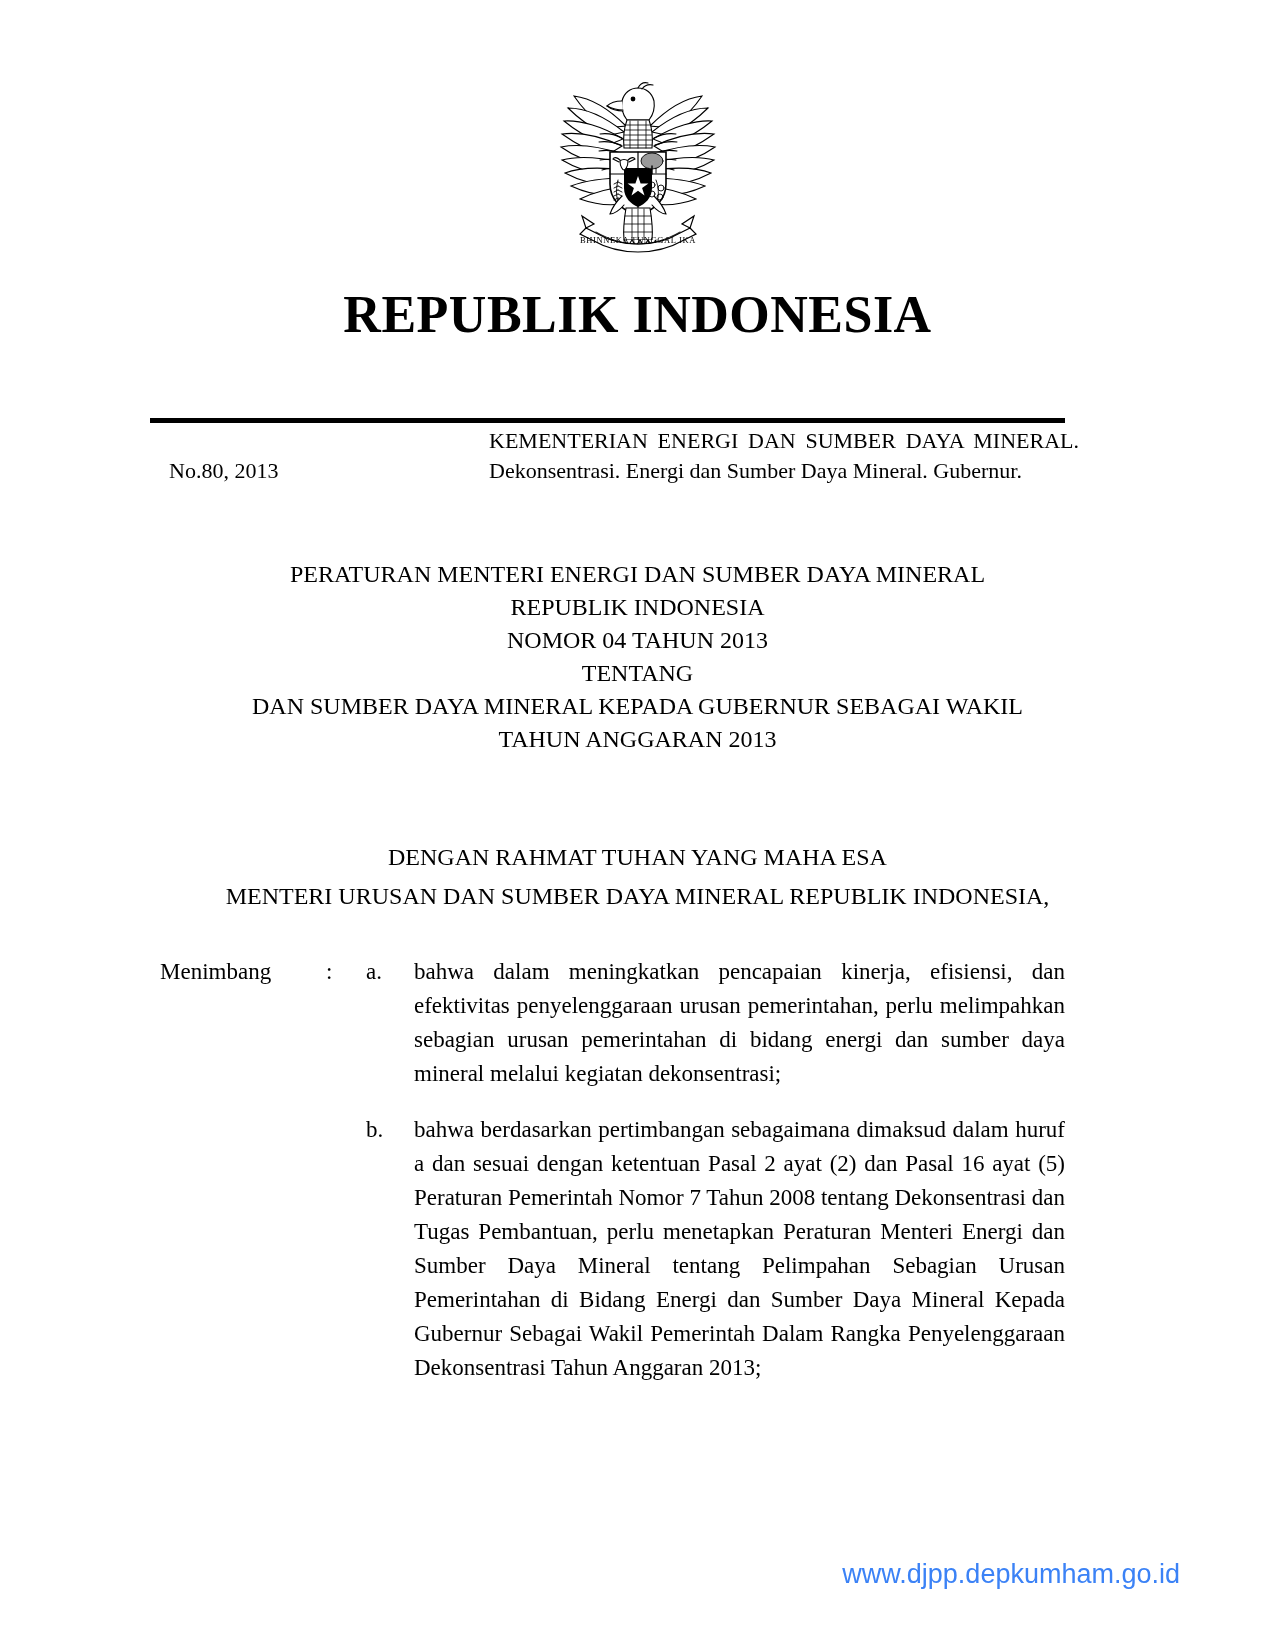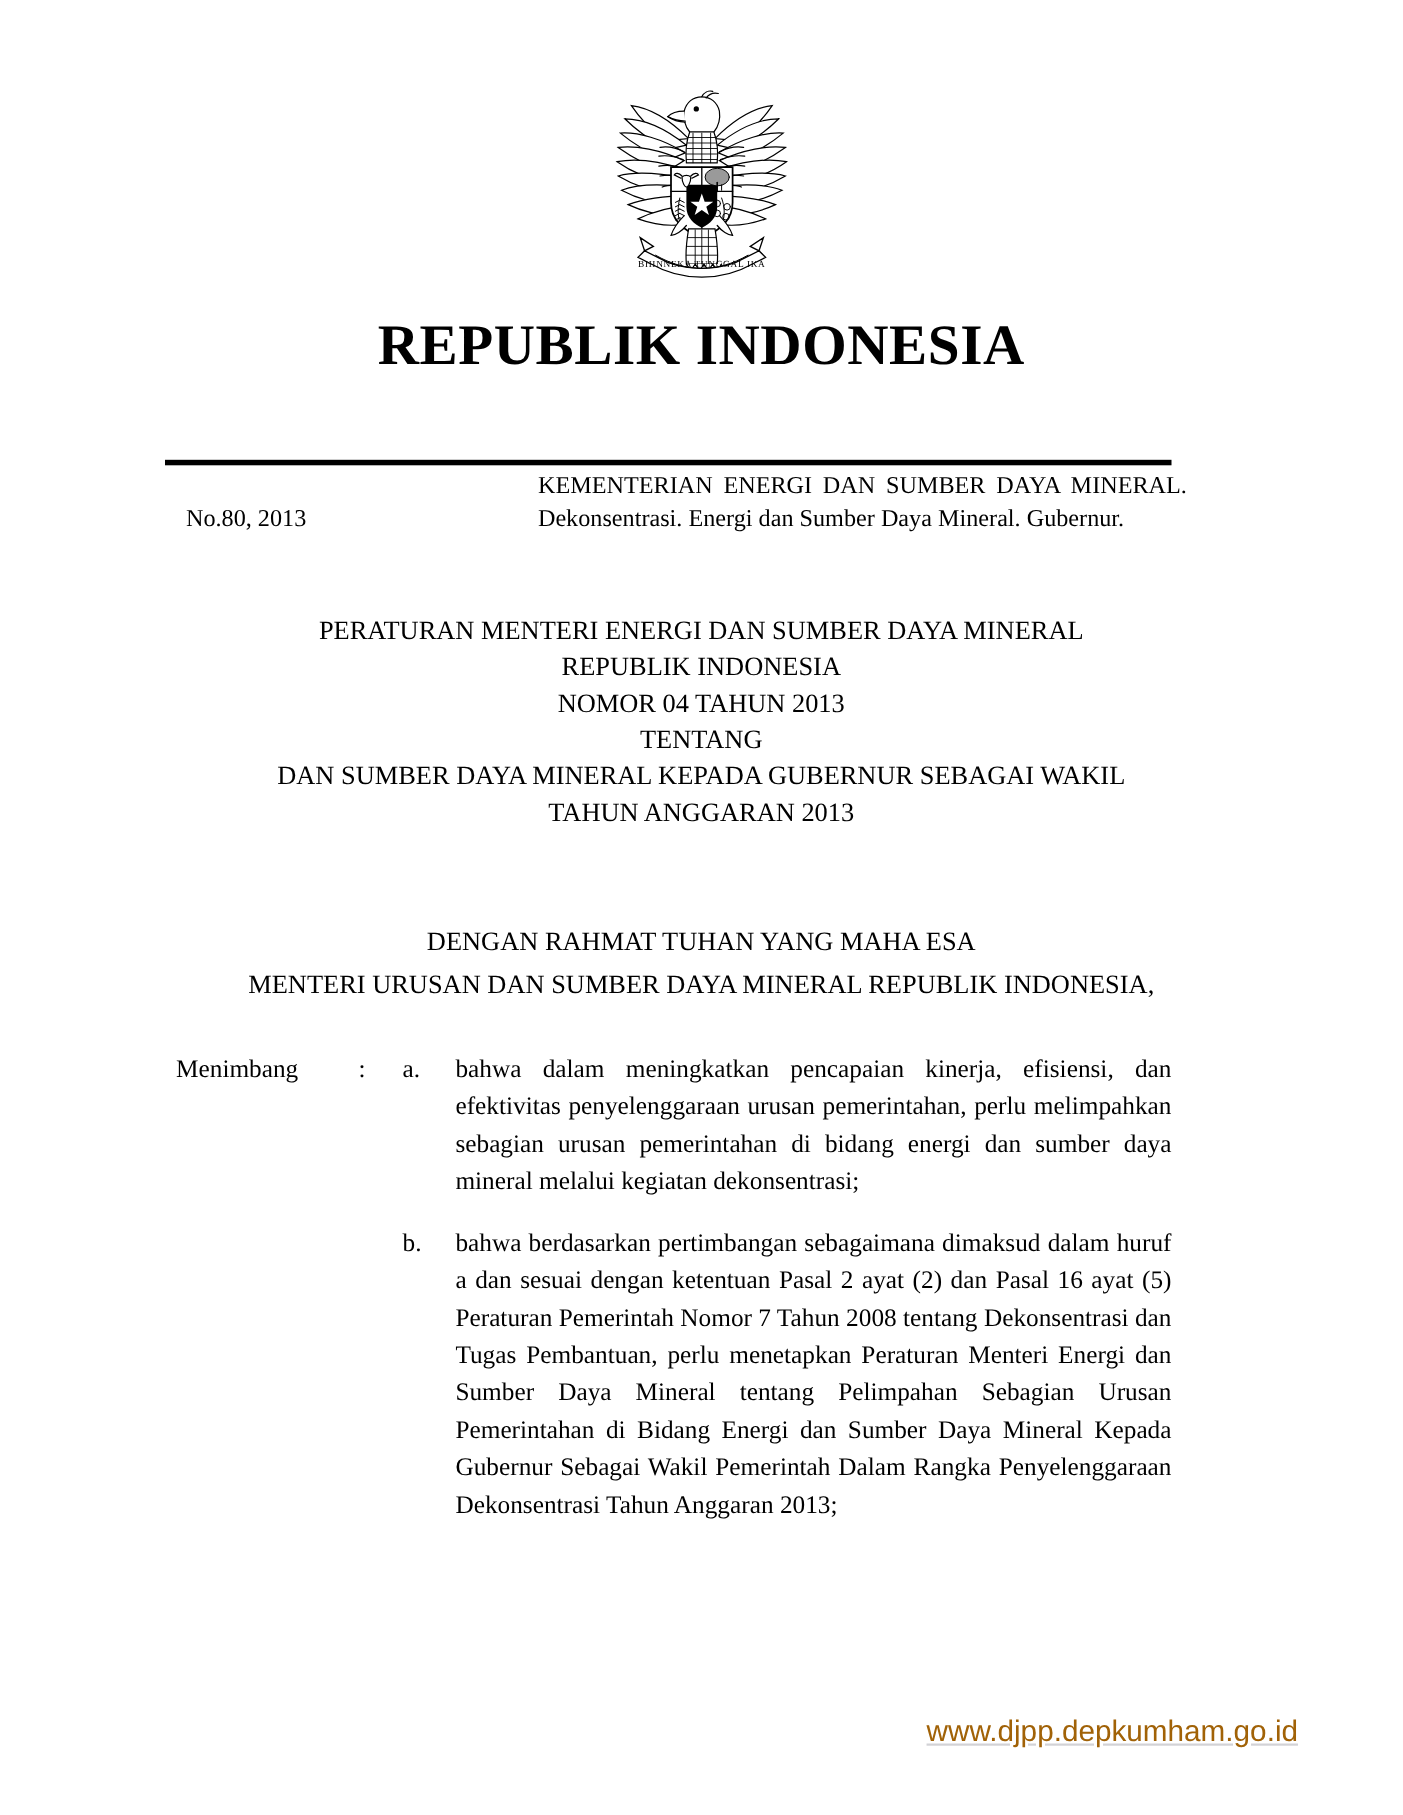--- a/index.html
+++ b/index.html
@@ -153,22 +153,21 @@
   }
 
   
   .watermark {
     position: absolute;
     right: 78px;
     top: 1557px;
     font-family: "Liberation Sans", "DejaVu Sans", sans-serif;
     font-size: 27px;
     line-height: 34px;
-    color: #a16207;
-    text-decoration: underline;
+    color: #3b82f6;
     text-decoration-color: #d2d2d6;
     white-space: nowrap;
   }
 </style>
 </head>
 <body>
 
 <div class="page">
 
   <div class="emblem-wrap">

